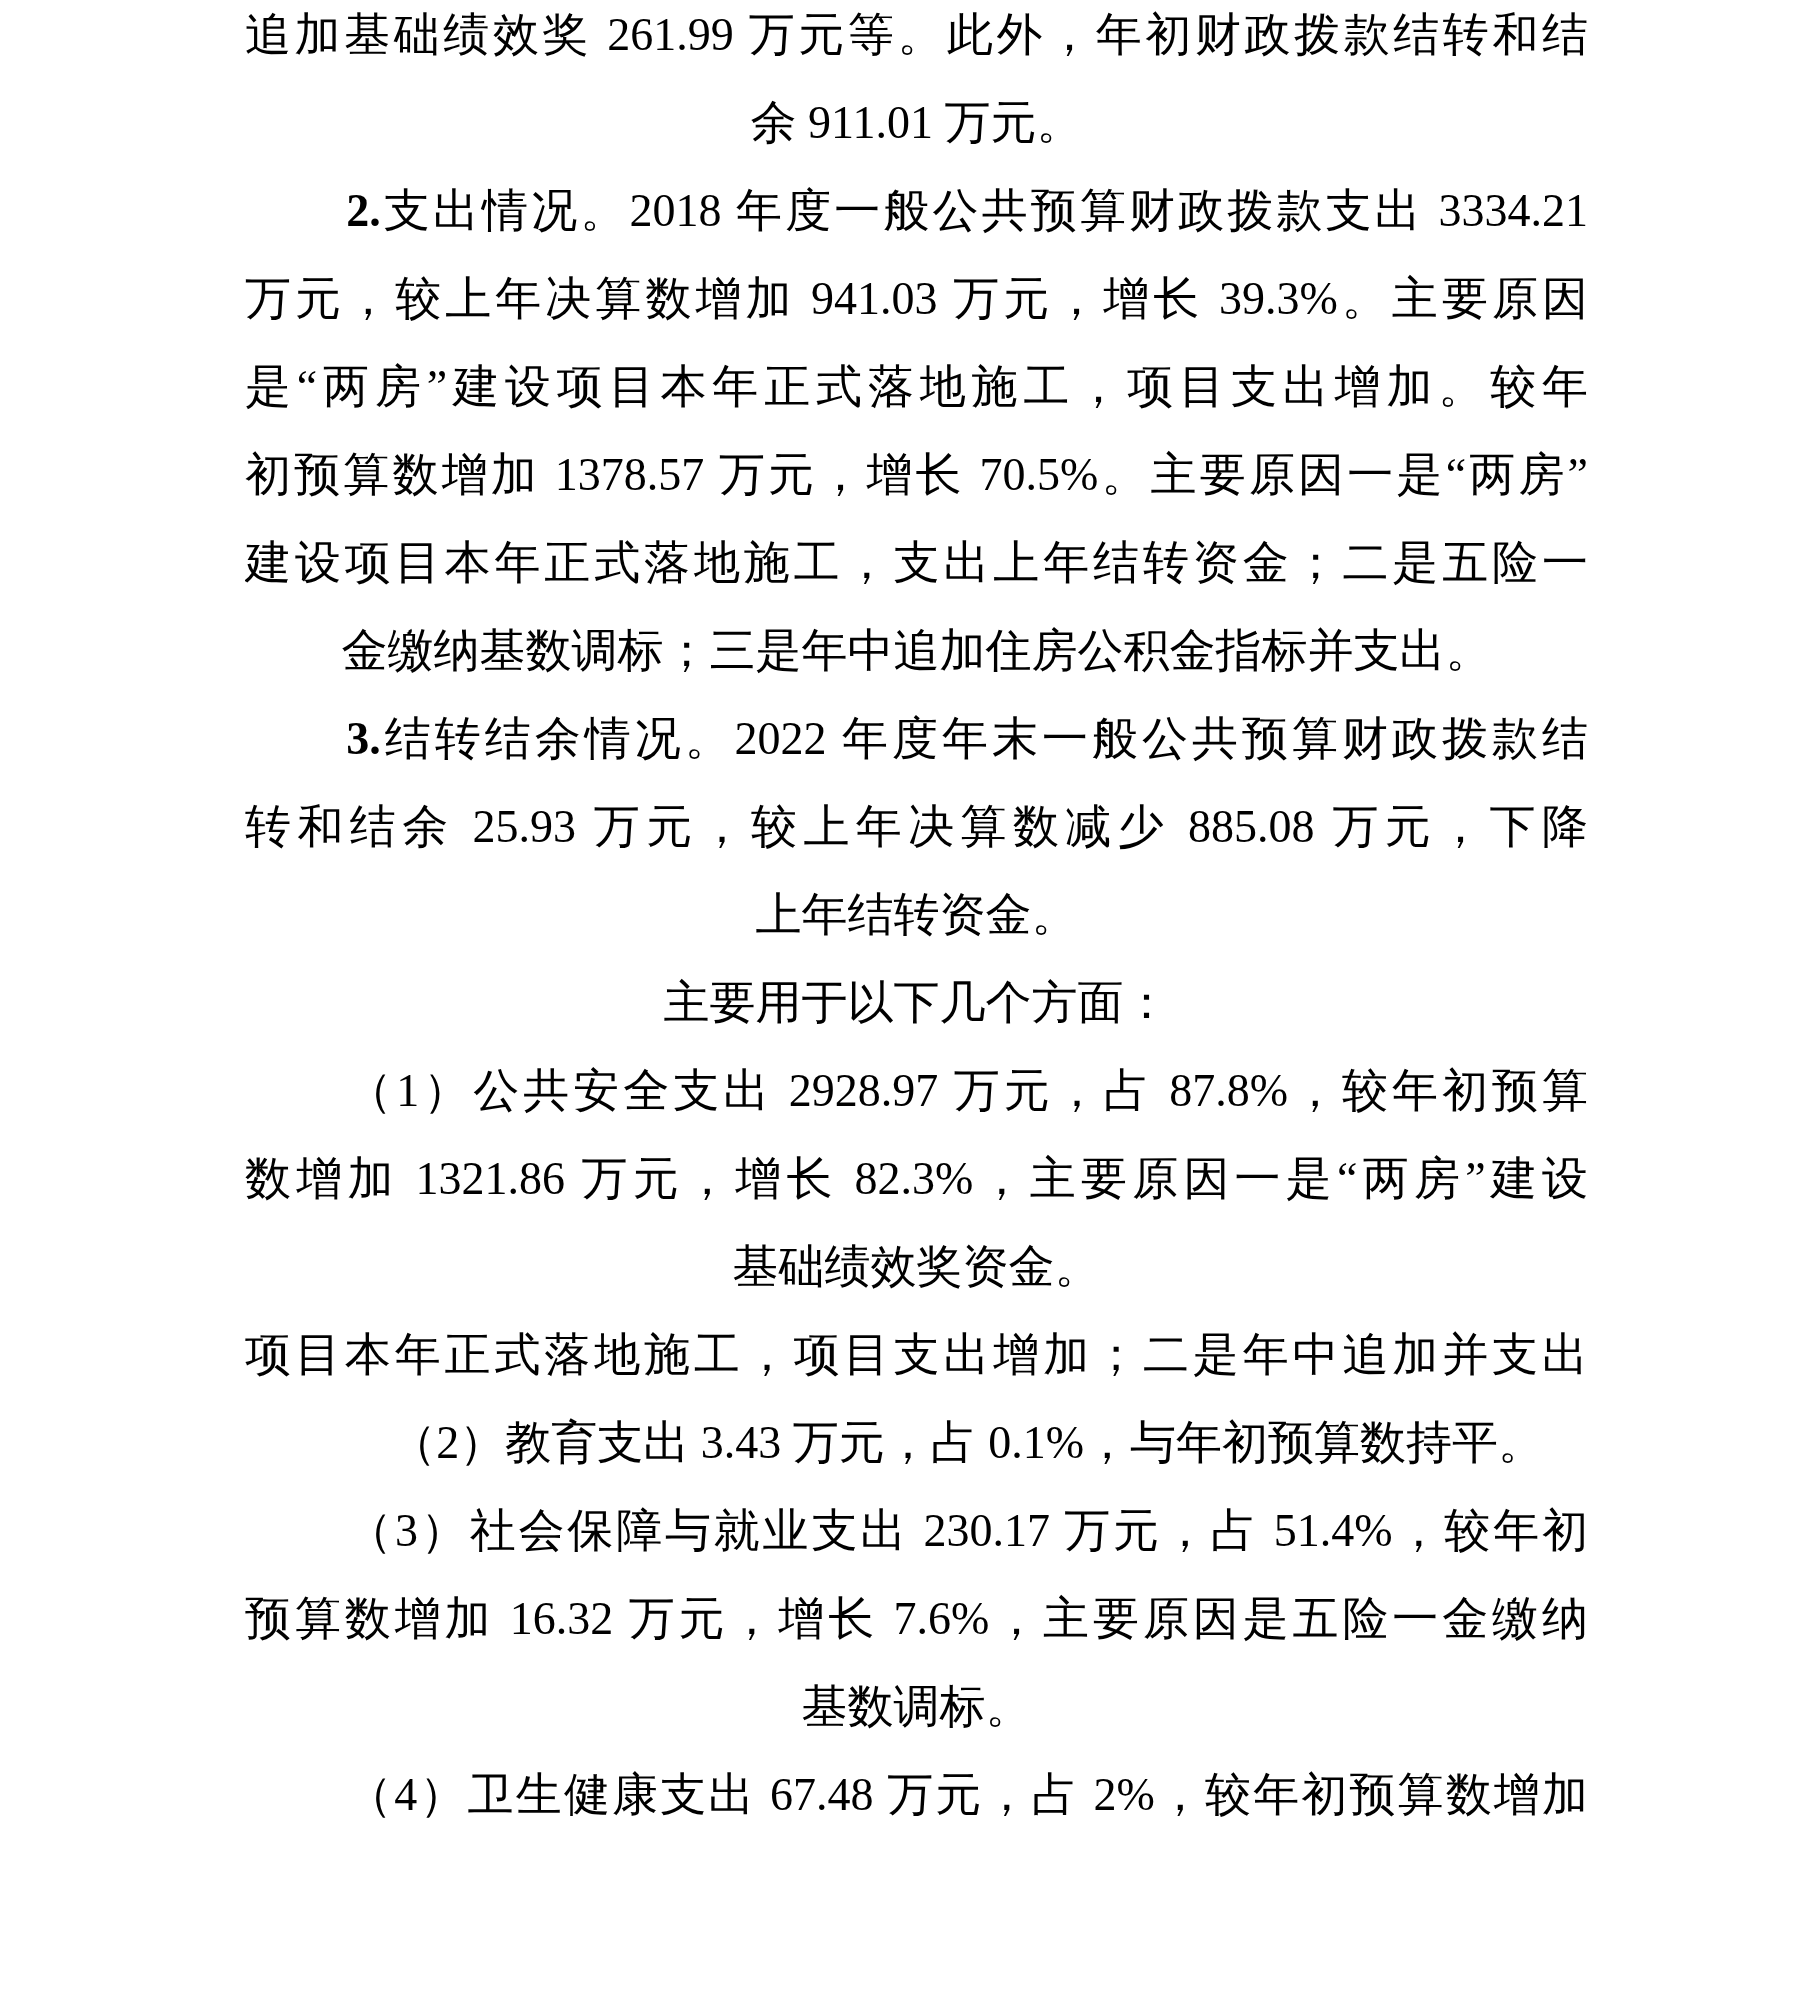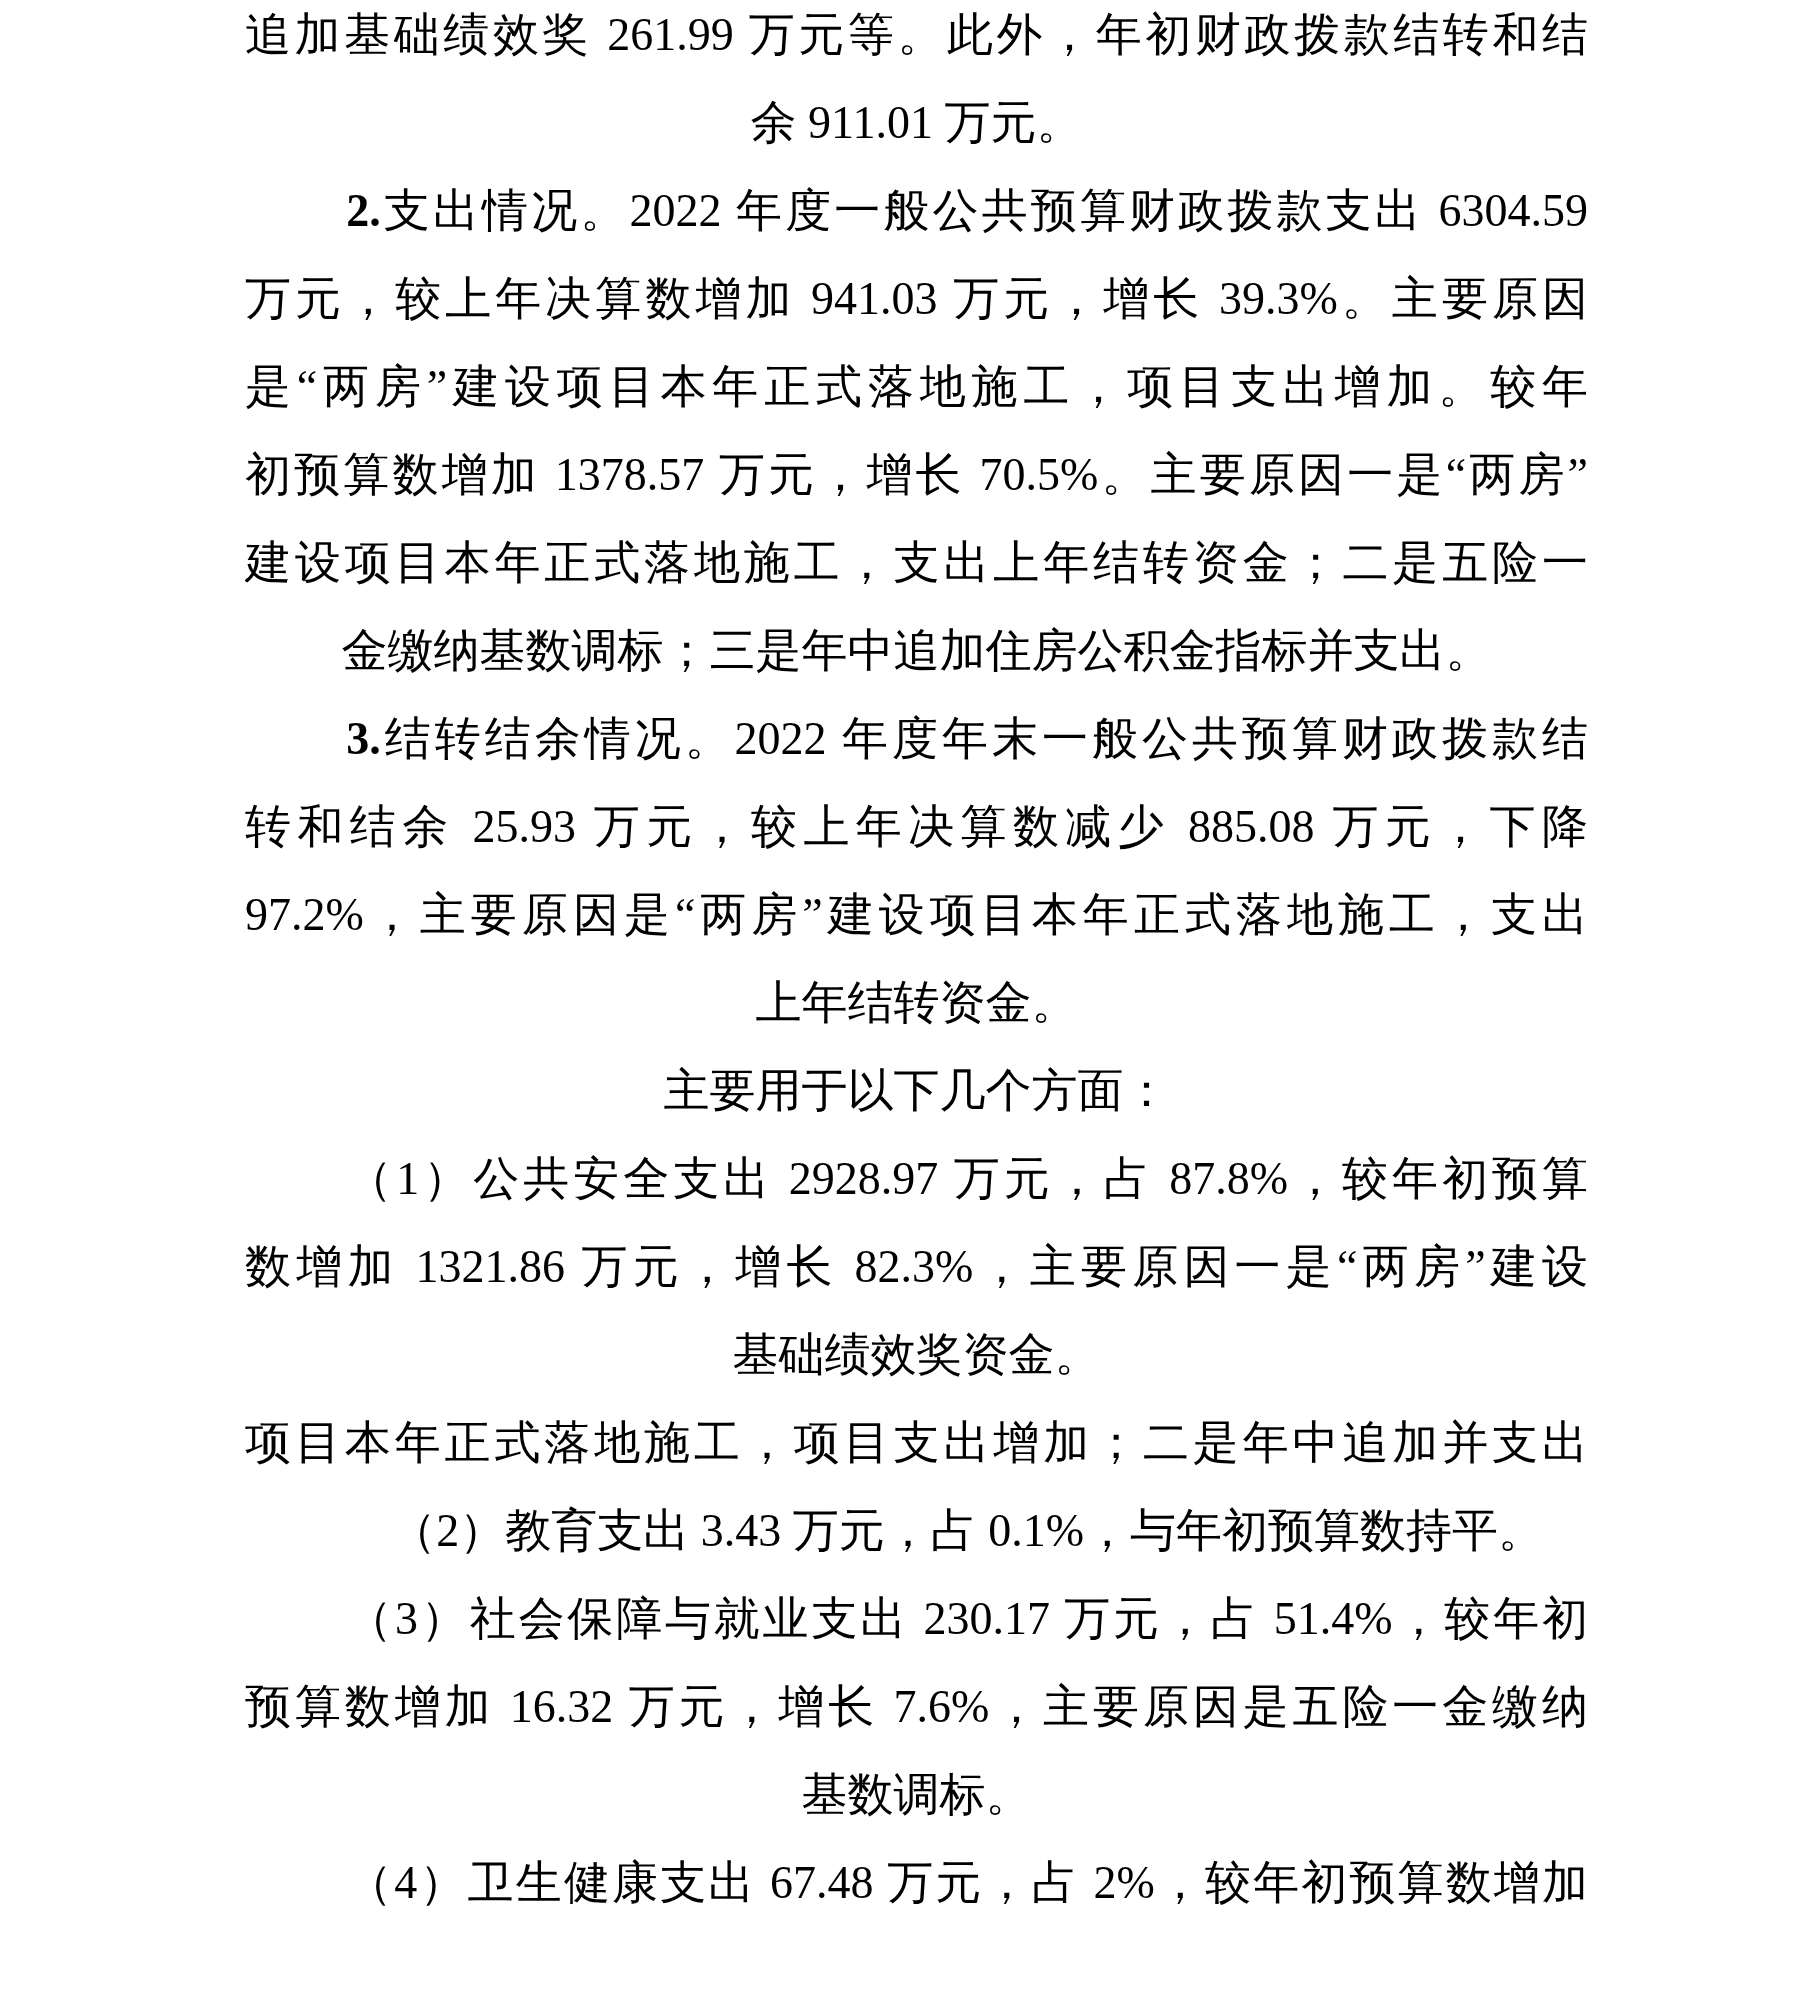--- a/index.html
+++ b/index.html
@@ -48,29 +48,28 @@
     font-weight: bold;
   }
 </style>
 </head>
 <body>
 
 <div class="page">
   <div class="doc">
       <div class="line just"><span>追加基础绩效奖 261.99 万元等。此外，年初财政拨款结转和结</span></div>
       <div class="line"><span>余 911.01 万元。</span></div>
-      <div class="line just ind"><span class="bold">2.</span><span>支出情况。2022 年度一般公共预算财政拨款支出 6304.59</span></div>
+      <div class="line just ind"><span class="bold">2.</span><span>支出情况。2018 年度一般公共预算财政拨款支出 3334.21</span></div>
       <div class="line just"><span>万元，较上年决算数增加 941.03 万元，增长 39.3%。主要原因</span></div>
       <div class="line just"><span>是“两房”建设项目本年正式落地施工，项目支出增加。较年</span></div>
       <div class="line just"><span>初预算数增加 1378.57 万元，增长 70.5%。主要原因一是“两房”</span></div>
       <div class="line just"><span>建设项目本年正式落地施工，支出上年结转资金；二是五险一</span></div>
       <div class="line"><span>金缴纳基数调标；三是年中追加住房公积金指标并支出。</span></div>
       <div class="line just ind"><span class="bold">3.</span><span>结转结余情况。2022 年度年末一般公共预算财政拨款结</span></div>
       <div class="line just"><span>转和结余 25.93 万元，较上年决算数减少 885.08 万元，下降</span></div>
-      <div class="line just"><span>97.2%，主要原因是“两房”建设项目本年正式落地施工，支出</span></div>
       <div class="line"><span>上年结转资金。</span></div>
       <div class="line"><span>主要用于以下几个方面：</span></div>
       <div class="line just ind"><span>（1）公共安全支出 2928.97 万元，占 87.8%，较年初预算</span></div>
       <div class="line just"><span>数增加 1321.86 万元，增长 82.3%，主要原因一是“两房”建设</span></div>
       <div class="line"><span>基础绩效奖资金。</span></div>
       <div class="line just"><span>项目本年正式落地施工，项目支出增加；二是年中追加并支出</span></div>
       <div class="line ind"><span>（2）教育支出 3.43 万元，占 0.1%，与年初预算数持平。</span></div>
       <div class="line just ind"><span>（3）社会保障与就业支出 230.17 万元，占 51.4%，较年初</span></div>
       <div class="line just"><span>预算数增加 16.32 万元，增长 7.6%，主要原因是五险一金缴纳</span></div>
       <div class="line"><span>基数调标。</span></div>

